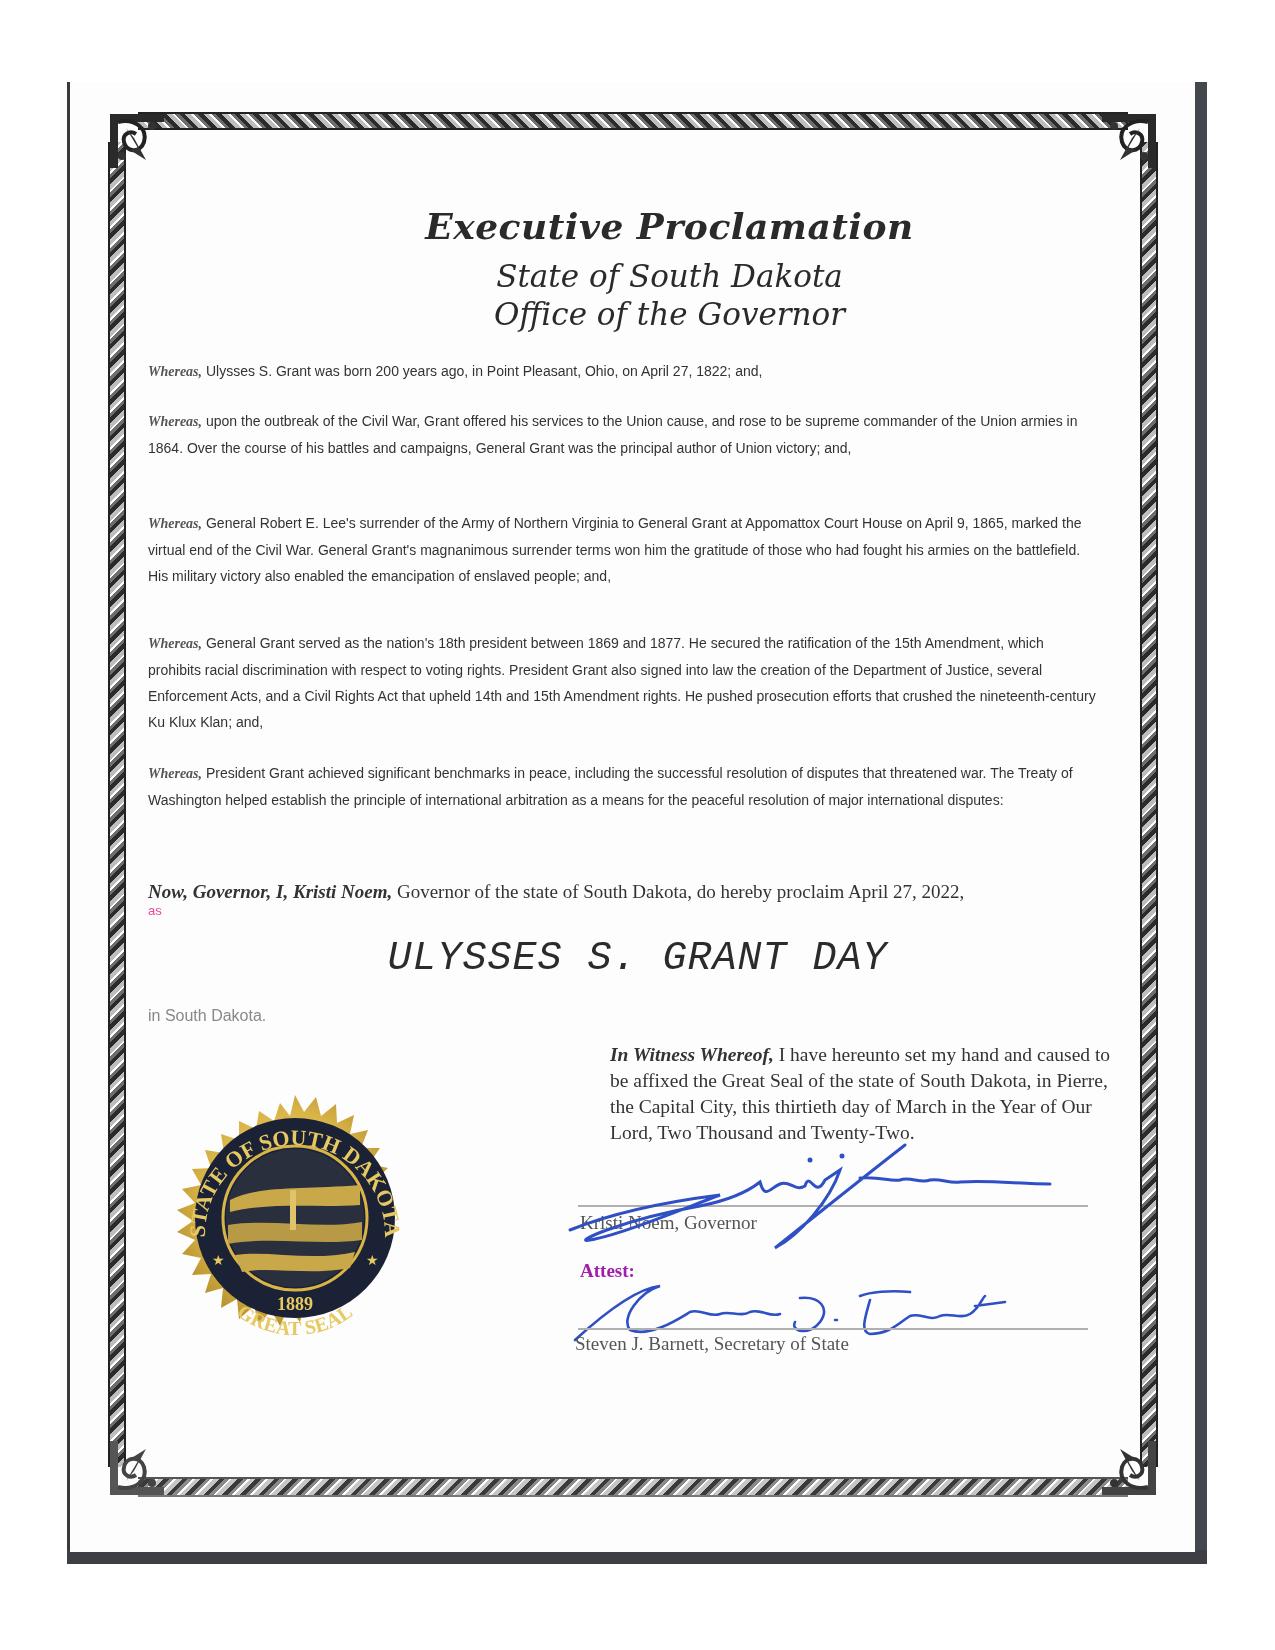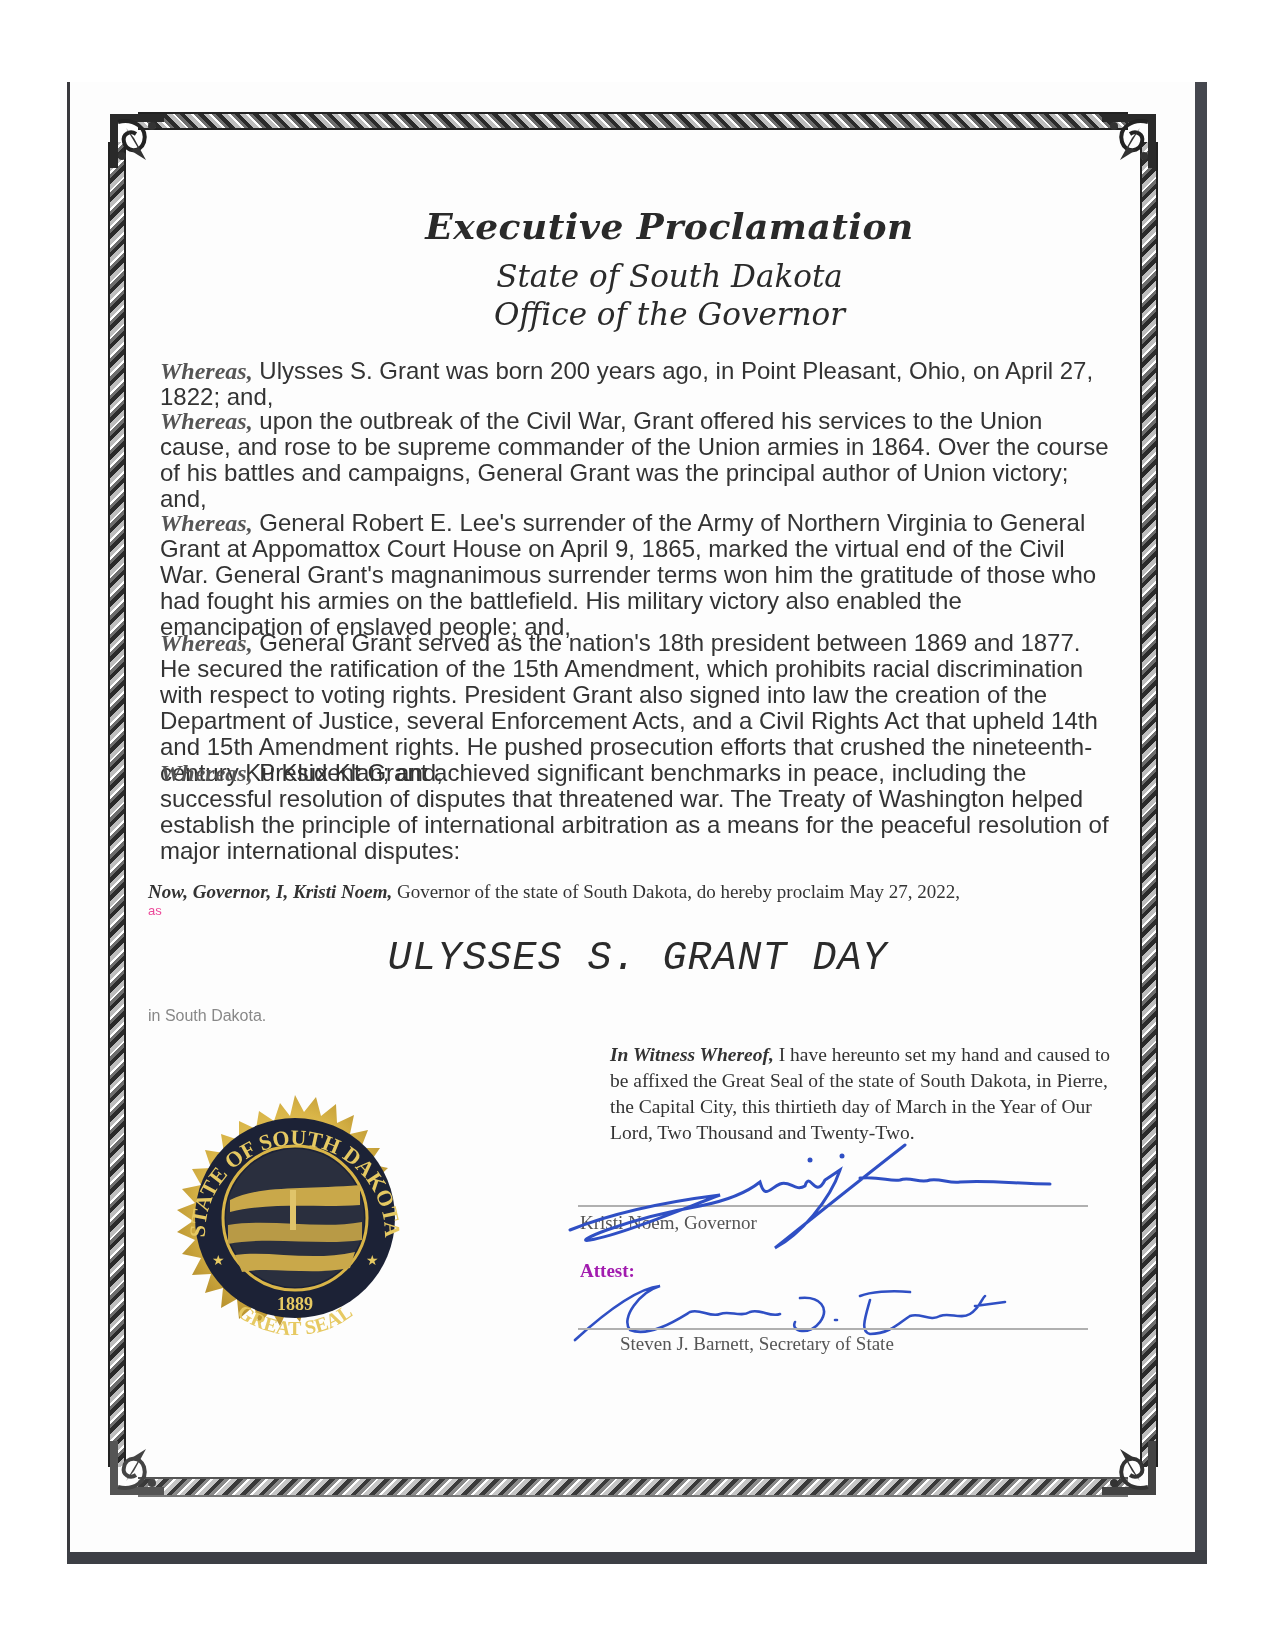--- a/index.html
+++ b/index.html
@@ -19,21 +19,21 @@
   .corner.tl { left:-4px; top:-4px; }
   .corner.tr { right:-4px; top:-4px; transform:scaleX(-1); }
   .corner.bl { left:-4px; bottom:-4px; transform:scaleY(-1); }
   .corner.br { right:-4px; bottom:-4px; transform:scale(-1,-1); }
 
   .heading { position:absolute; left:0; width:1275px; text-align:center; color:#2a2a2a; font-family:"DejaVu Serif", serif; font-style:italic;margin-left:32px; }
   .heading.h1 { top:205px; font-size:36px; font-weight:bold; letter-spacing:0.5px; }
   .heading.h2 { top:258px; font-size:31px; }
   .heading.h3 { top:296px; font-size:31px; }
 
-  .body-text { position:absolute; left:148px; width:950px; font-family:"Liberation Sans", sans-serif; font-size:24px; line-height:26px; color:#333;margin-left:12px; }
+  .body-text { position:absolute; left:148px; width:950px; font-family:"Liberation Sans", sans-serif; font-size:14px; line-height:26px; color:#333; }
   .body-text p { margin:0; }
   .whereas { font-family:"Liberation Serif", serif; font-style:italic; font-weight:bold; color:#555; }
   .p1 { top:358px; }
   .p2 { top:408px; }
   .p3 { top:510px; }
   .p4 { top:630px; }
   .p5 { top:760px; }
 
   .now { position:absolute; left:148px; top:880px; width:960px; font-family:"Liberation Serif", serif; font-size:19px; line-height:24px; color:#333; }
   .now b { font-style:italic; }
@@ -45,21 +45,21 @@
 
   .witness { position:absolute; left:578px; top:1042px; width:520px; font-family:"Liberation Serif", serif; font-size:19.5px; line-height:26px; color:#333;margin-left:32px; }
   .witness b { font-style:italic; }
 
   .sig-line { position:absolute; height:2px; background:#b0b0b0; }
   .sig-line.gov { left:578px; top:1205px; width:510px; }
   .sig-line.sos { left:578px; top:1328px; width:510px; }
   .sig-label { position:absolute; font-size:19px; color:#555; }
   .sig-label.gov { left:580px; top:1212px; font-family:"Liberation Serif", serif; }
   .attest { position:absolute; left:580px; top:1260px; font-family:"Liberation Serif", serif; font-weight:bold; font-size:19px; color:#a21caf; }
-  .sig-label.sos { left:575px; top:1333px; font-family:"Liberation Serif", serif;margin-left:45px; }
+  .sig-label.sos { left:575px; top:1333px; font-family:"Liberation Serif", serif; }
   .signature { position:absolute; }
   .signature.gov { left:560px; top:1140px; width:520px; height:120px; }
   .signature.sos { left:570px; top:1278px; width:440px; height:70px; }
 
   .seal { position:absolute; left:150px; top:1090px; width:290px; height:290px; }
 </style>
 </head>
 <body>
 
 <div class="paper-left-edge"></div>
@@ -115,21 +115,21 @@
   <p><span class="whereas">Whereas,</span><span> General Robert E. Lee's surrender of the Army of Northern Virginia to General Grant at Appomattox Court House on April 9, 1865, marked the virtual end of the Civil War. General Grant's magnanimous surrender terms won him the gratitude of those who had fought his armies on the battlefield. His military victory also enabled the emancipation of enslaved people; and,</span></p>
 </div>
 <div class="body-text p4">
   <p><span class="whereas">Whereas,</span><span> General Grant served as the nation's 18th president between 1869 and 1877. He secured the ratification of the 15th Amendment, which prohibits racial discrimination with respect to voting rights. President Grant also signed into law the creation of the Department of Justice, several Enforcement Acts, and a Civil Rights Act that upheld 14th and 15th Amendment rights. He pushed prosecution efforts that crushed the nineteenth-century Ku Klux Klan; and,</span></p>
 </div>
 <div class="body-text p5">
   <p><span class="whereas">Whereas,</span><span> President Grant achieved significant benchmarks in peace, including the successful resolution of disputes that threatened war. The Treaty of Washington helped establish the principle of international arbitration as a means for the peaceful resolution of major international disputes:</span></p>
 </div>
 
 <div class="now">
-  <b>Now, Governor, I, Kristi Noem,</b><span> Governor of the state of South Dakota, do hereby proclaim May 27, 2022,</span>
+  <b>Now, Governor, I, Kristi Noem,</b><span> Governor of the state of South Dakota, do hereby proclaim April 27, 2022,</span>
 </div>
 <div class="as-word">as</div>
 
 <div class="grant-day">ULYSSES S. GRANT DAY</div>
 
 <div class="in-sd">in South Dakota.</div>
 
 <div class="witness">
   <b>In Witness Whereof,</b><span> I have hereunto set my hand and caused to be affixed the Great Seal of the state of South Dakota, in Pierre, the Capital City, this thirtieth day of March in the Year of Our Lord, Two Thousand and Twenty-Two.</span>
 </div>

